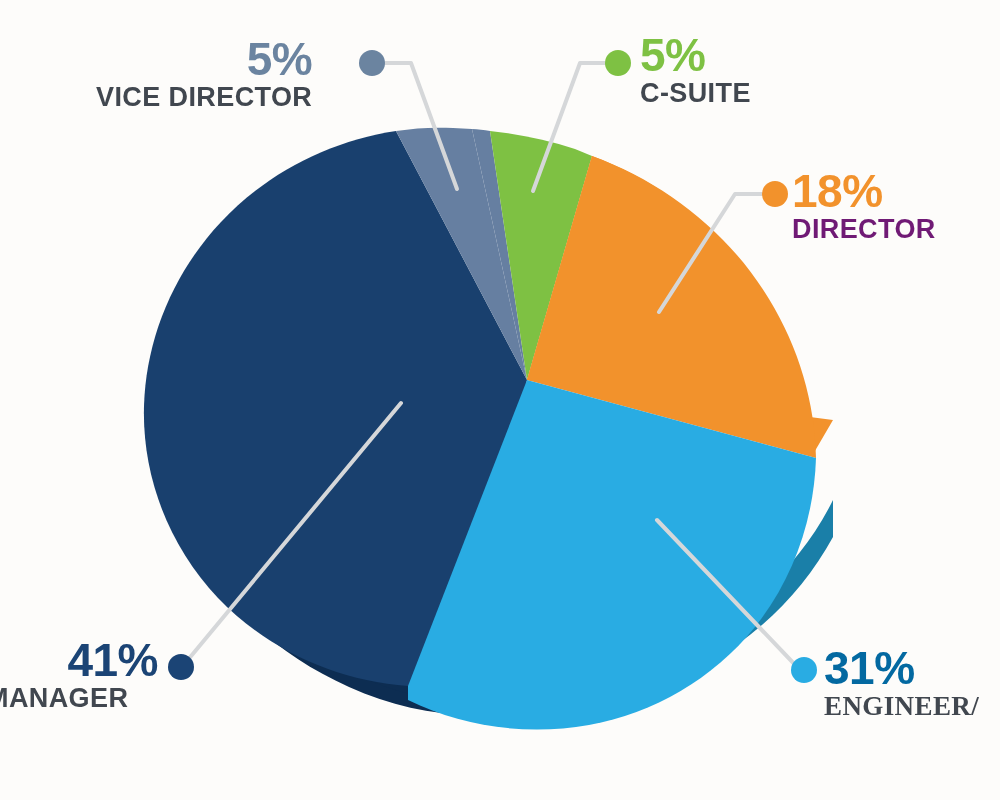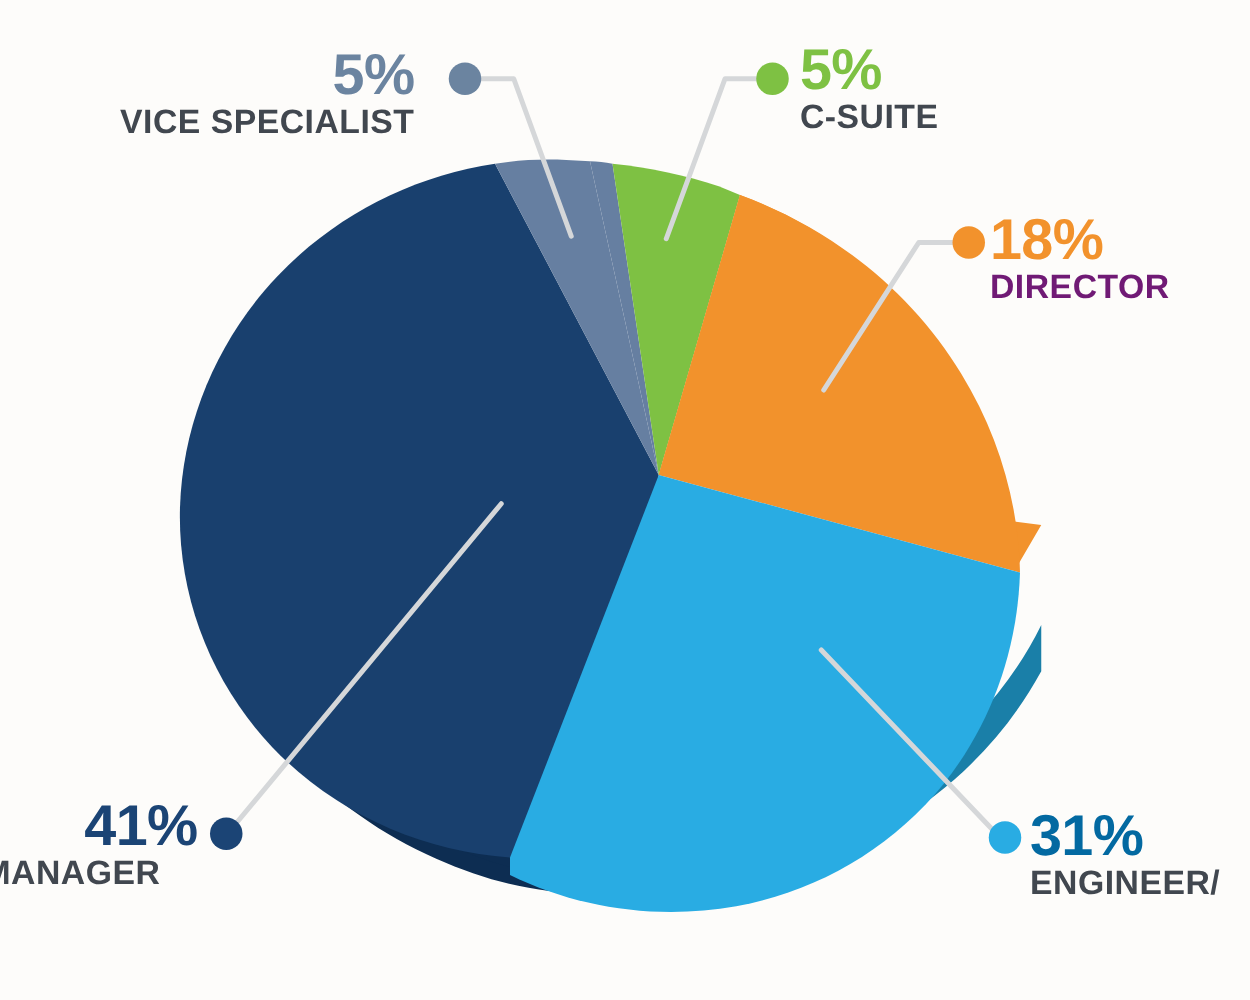--- a/index.html
+++ b/index.html
@@ -69,21 +69,21 @@
   }
   #callout-director .pct { color: #f2922c; }
 
   
   #callout-engineer {
     left: 824px;
     top: 645px;
     text-align: left;
   }
   #callout-engineer .pct { color: #0369a1; }
-  #callout-engineer .cat { line-height: 31px; }
+  #callout-engineer .cat { line-height: 31px; font-family: Liberation Serif, serif; }
 
   
   #callout-manager {
     left: -6px;
     top: 637px;
     width: 164px;
     text-align: right;
   }
   #callout-manager .pct { color: #1b4475; }
   #callout-manager .cat { text-align: left; margin-left: -8px; }
@@ -186,21 +186,21 @@
       <circle cx="372" cy="63" r="13" fill="#6b84a0"></circle>
       <circle cx="618" cy="63" r="13" fill="#7ec143"></circle>
       <circle cx="775" cy="194" r="13" fill="#f2922c"></circle>
       <circle cx="181" cy="667" r="13" fill="#1b4475"></circle>
       <circle cx="804" cy="670" r="13" fill="#29ace3"></circle>
     </g>
   </svg>
 
   <div class="callout" id="callout-vice-president">
     <div class="pct">5%</div>
-    <div class="cat" style="color: rgb(65, 71, 79);">VICE SPECIALIST</div>
+    <div class="cat" style="color: rgb(65, 71, 79);">VICE DIRECTOR</div>
   </div>
 
   <div class="callout" id="callout-c-suite">
     <div class="pct">5%</div>
     <div class="cat" style="color: rgb(65, 71, 79);">C-SUITE</div>
   </div>
 
   <div class="callout" id="callout-director">
     <div class="pct">18%</div>
     <div class="cat" style="color: #701a75;">DIRECTOR</div>

